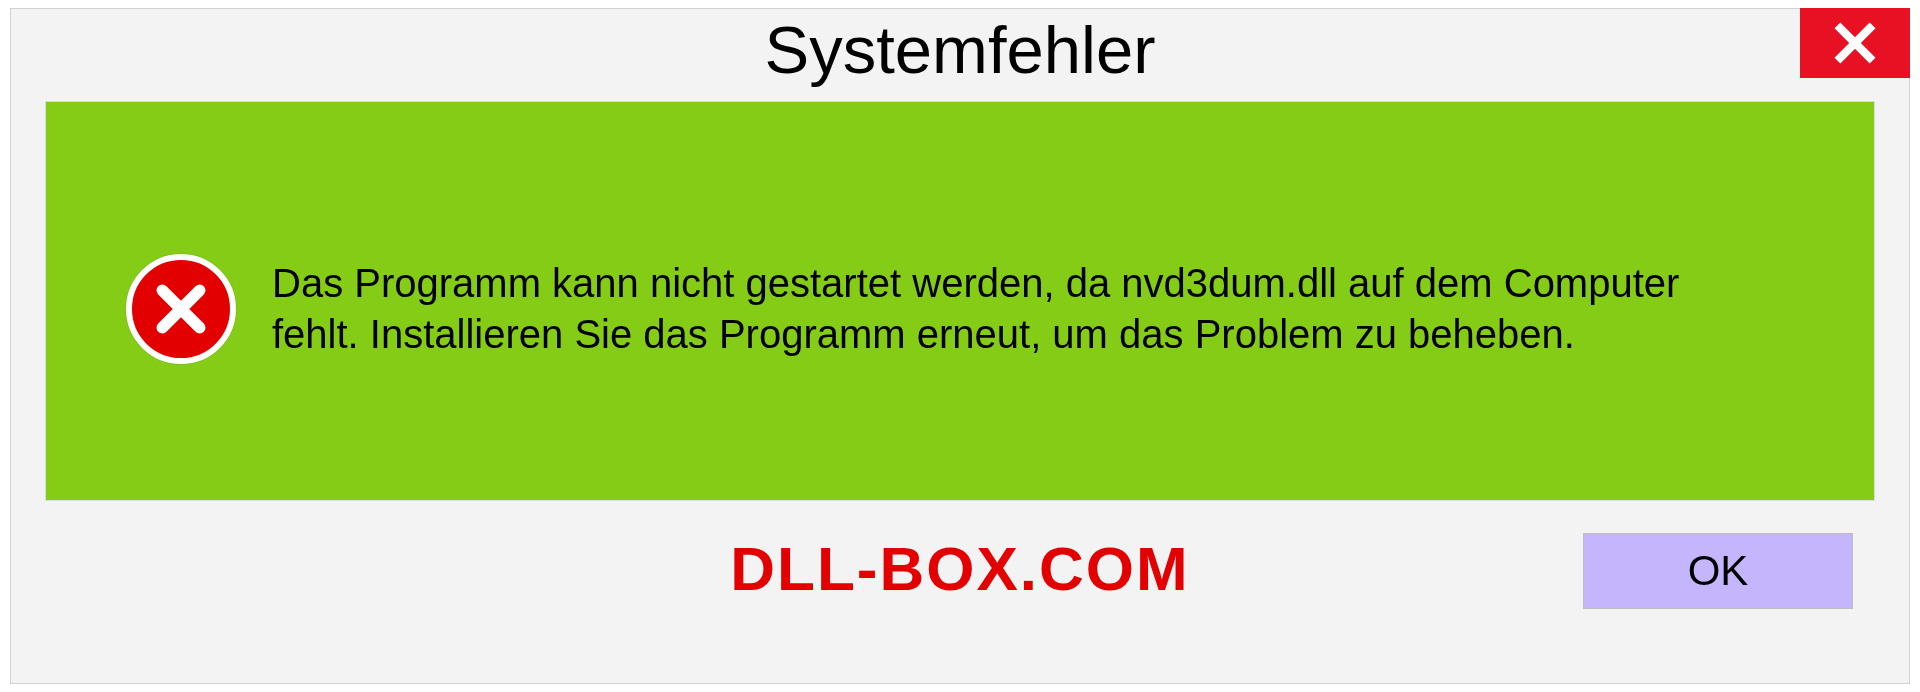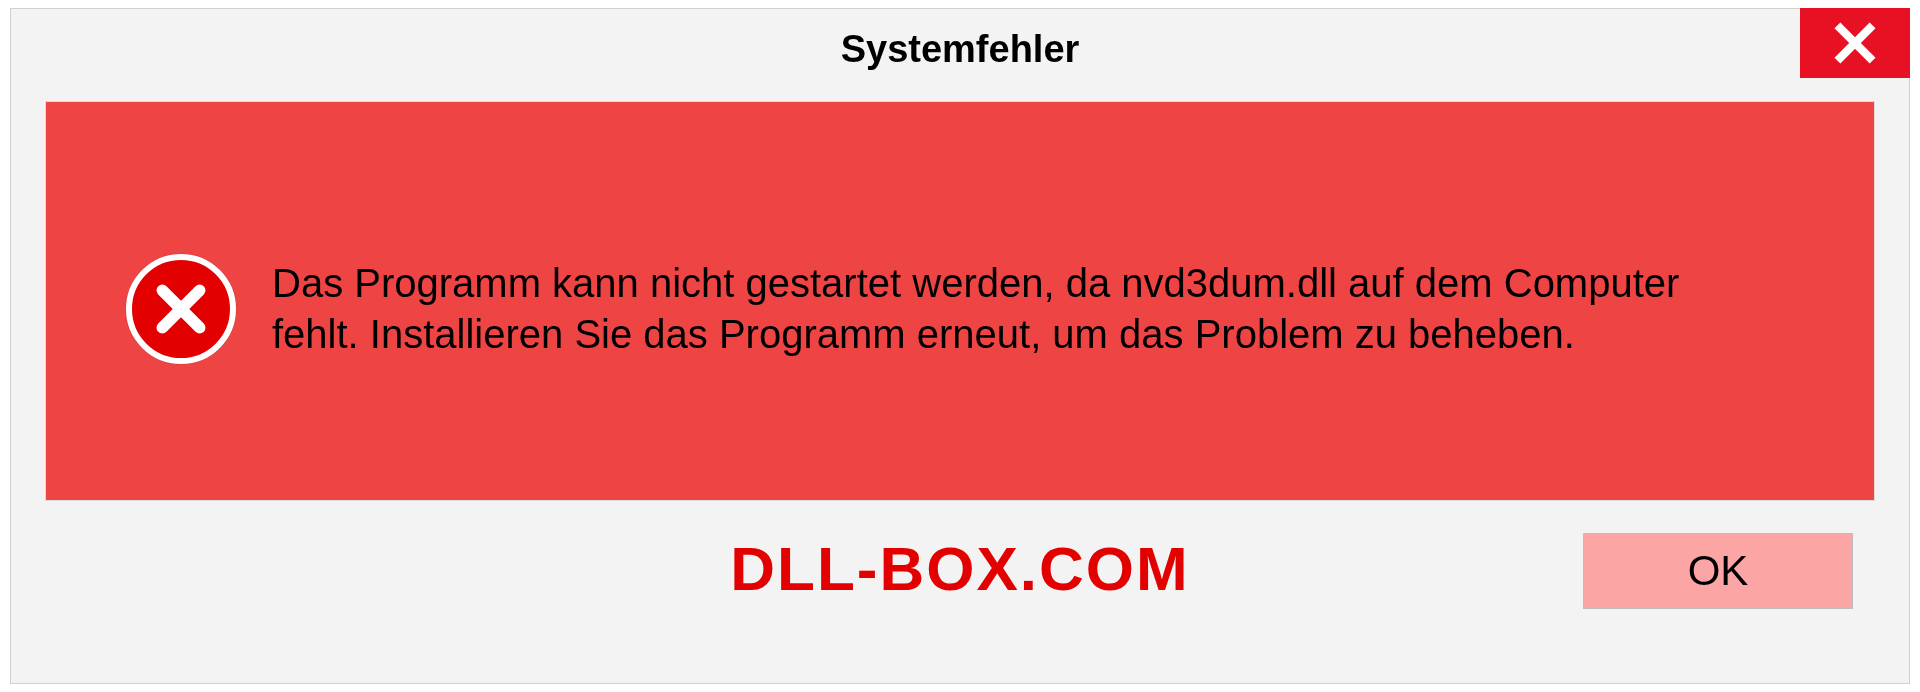--- a/index.html
+++ b/index.html
@@ -20,40 +20,40 @@
     border: 1px solid #d0d0d0;
   }
   .titlebar {
     position: relative;
     height: 80px;
     display: flex;
     align-items: center;
     justify-content: center;
   }
   .title {
-    font-size: 38px;
+    font-size: 67px;
     color: #000;
-    font-weight: 700;
+    font-weight: 400;
   }
   .close-btn {
     position: absolute;
     right: -1px;
     top: -1px;
     width: 110px;
     height: 70px;
     background: #e81123;
     display: flex;
     align-items: center;
     justify-content: center;
     cursor: pointer;
   }
   .close-btn svg { width: 44px; height: 44px; }
   .content {
     margin: 12px 34px 0 34px;
-    background: #ef4444;
+    background: #84cc16;
     border: 1px solid #dcdcdc;
     height: 400px;
     display: flex;
     align-items: center;
     padding: 16px 40px 0 80px;
   }
   .error-icon {
     flex: 0 0 auto;
     width: 110px;
     height: 110px;
@@ -94,21 +94,21 @@
     transform: translateX(-50%);
     font-size: 62px;
     font-weight: 800;
     letter-spacing: 2px;
     color: #e20000;
     font-family: Arial Black, Arial, sans-serif;
   }
   .ok-btn {
     width: 270px;
     height: 76px;
-    background: #fca5a5;
+    background: #c4b5fd;
     border: 1px solid #bdbdbd;
     font-size: 42px;
     color: #000;
     display: flex;
     align-items: center;
     justify-content: center;
     cursor: pointer;
   }
 </style>
 </head>

